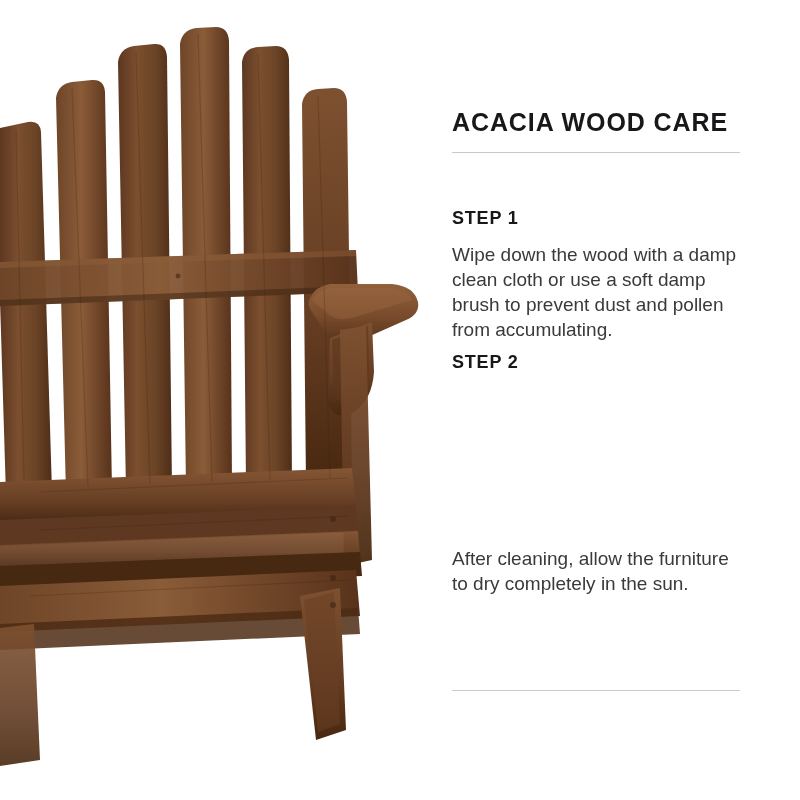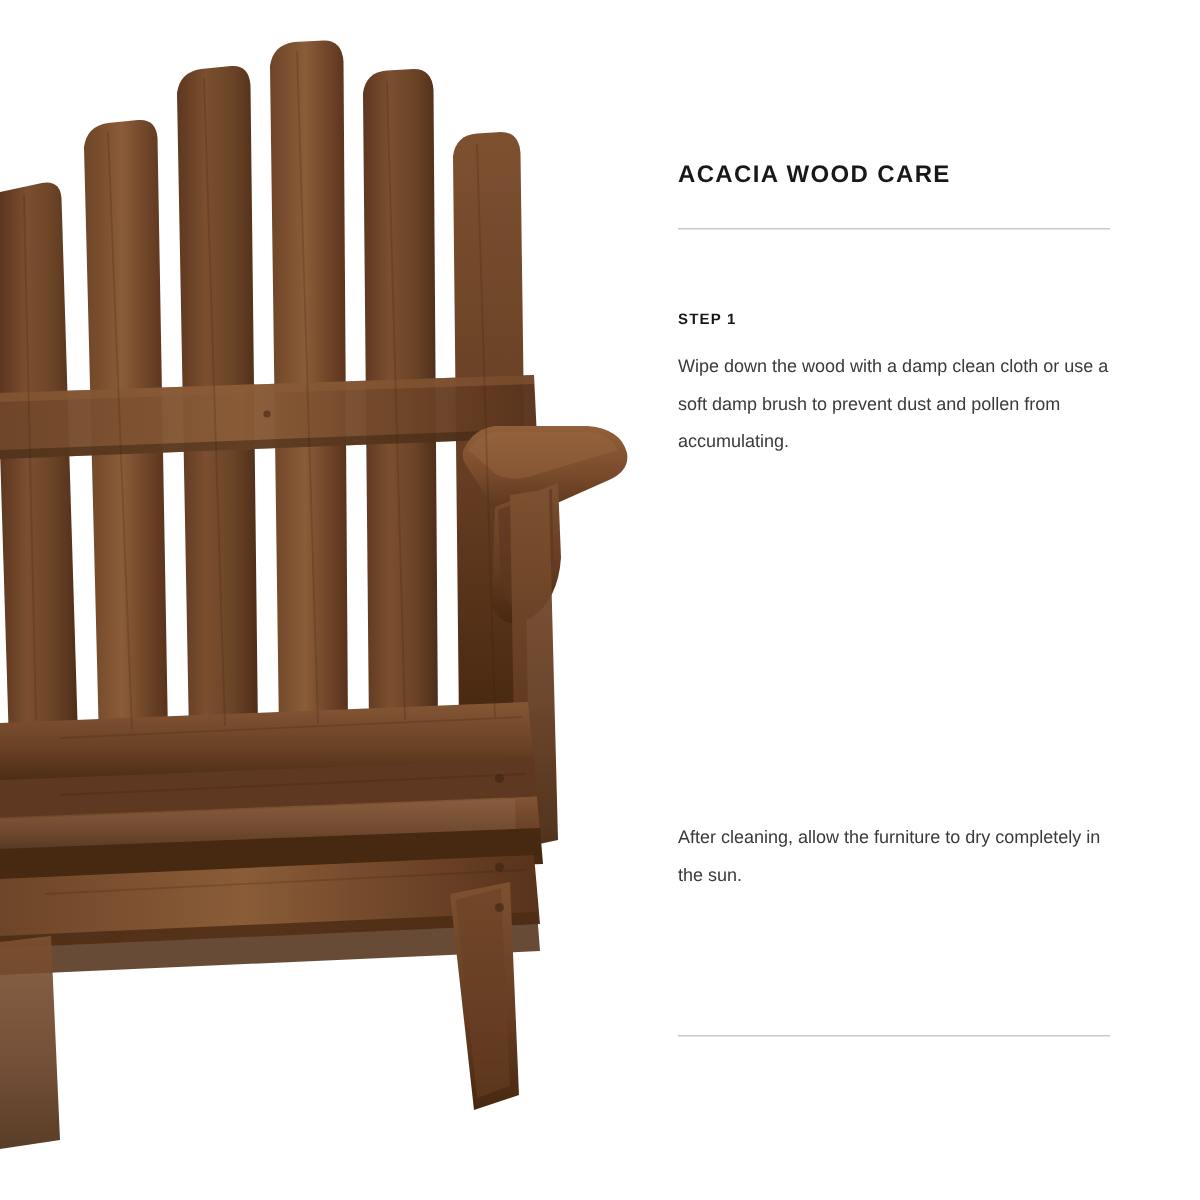--- a/index.html
+++ b/index.html
@@ -39,21 +39,21 @@
     position: absolute;
     left: 452px;
     top: 0;
     width: 290px;
     height: 800px;
   }
   .care-title {
     position: absolute;
     top: 108px;
     left: 0;
-    font-size: 16px;
+    font-size: 25px;
     font-weight: bold;
     letter-spacing: 0.9px;
     color: #18181a;
     white-space: nowrap;
   }
   .rule {
     position: absolute;
     left: 0;
     width: 288px;
     height: 1px;
@@ -65,28 +65,28 @@
   .step {
     position: absolute;
     left: 0;
     width: 288px;
   }
   .step-1 { top: 208px; }
   .step-2 { top: 352px; }
   .step-3 { top: 546px; }
 
   .step-label {
-    font-size: 10px;
+    font-size: 18px;
     font-weight: bold;
     letter-spacing: 0.8px;
     color: #18181a;
     margin: 0 0 13px 0;
   }
   .step-body {
-    font-size: 12px;
+    font-size: 19px;
     line-height: 25px;
     color: #3a3a3a;
     margin: 0;
     font-weight: normal;
   }
 </style>
 </head>
 <body>
 
 <div class="page">
@@ -203,20 +203,21 @@
     <div class="care-title">ACACIA WOOD CARE</div>
 
     <div class="rule rule-top"></div>
 
     <div class="step step-1">
       <p class="step-label">STEP 1</p>
       <p class="step-body">Wipe down the wood with a damp clean cloth or use a soft damp brush to prevent dust and pollen from accumulating.</p>
     </div>
 
     <div class="step step-2">
+      <p class="step-label">STEP 2</p>
     </div>
 
     <div class="step step-3">
       <p class="step-body">After cleaning, allow the furniture to dry completely in the sun.</p>
     </div>
 
     <div class="rule rule-bottom"></div>
   </div>
 
 </div>

